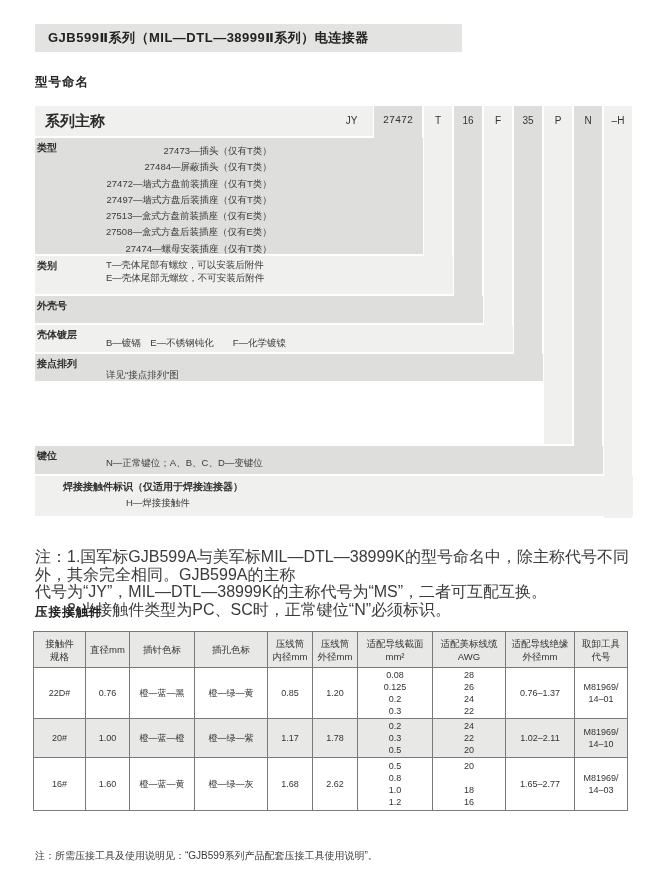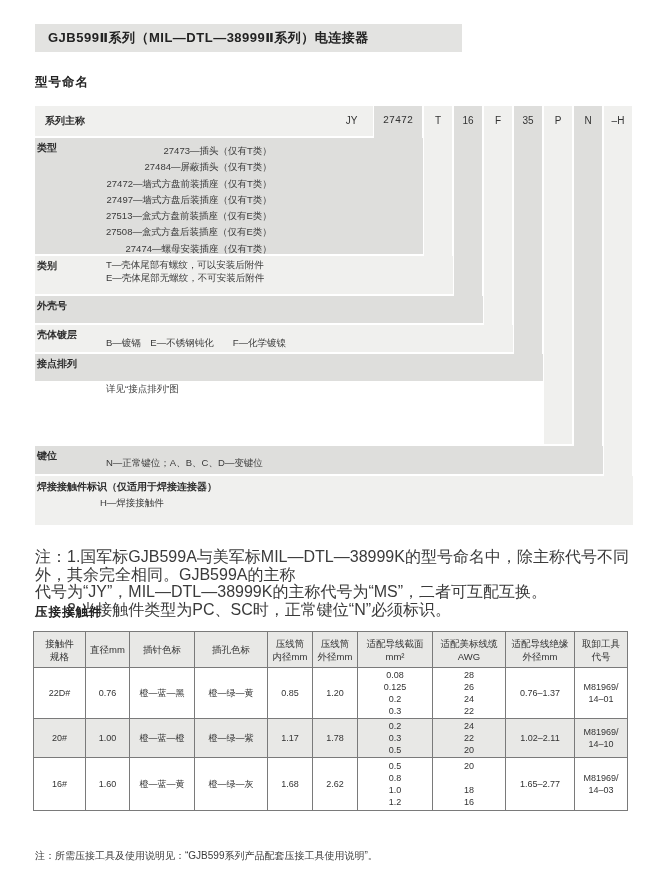--- a/index.html
+++ b/index.html
@@ -24,46 +24,46 @@
   .b1{left:373px;width:50px;height:148px;}
   .b2{left:423px;width:30px;height:188px;}
   .b3{left:453px;width:30px;height:217px;}
   .b4{left:483px;width:30px;height:246px;}
   .b5{left:513px;width:30px;height:275px;}
   .b6{left:543px;width:30px;height:338px;}
   .b7{left:573px;width:30px;height:368px;}
   .b8{left:603px;width:30px;height:412px;}
 
   .code-label{position:absolute;left:45px;top:106px;height:30px;line-height:30px;
-    font-size:10px;font-weight:bold;color:#2d2d2d;}
+    font-size:15px;font-weight:bold;color:#2d2d2d;}
   .code-cell{position:absolute;top:106px;height:30px;line-height:30px;text-align:center;
     font-size:10px;color:#333;}
   .c0{left:330px;width:43px;} .c1{left:373px;width:50px;font-family:Liberation Mono, monospace;} .c2{left:423px;width:30px;}
   .c3{left:453px;width:30px;} .c4{left:483px;width:30px;} .c5{left:513px;width:30px;}
   .c6{left:543px;width:30px;} .c7{left:573px;width:30px;} .c8{left:603px;width:30px;}
 
   .nm-sec{position:absolute;left:35px;font-size:9.5px;color:#3a3a3a;}
   .nm-label{display:inline-block;width:69px;vertical-align:top;font-weight:bold;
     font-size:10px;color:#2d2d2d;margin:3px 0 0 2px;}
   .nm-lines{display:inline-block;vertical-align:top;white-space:pre-line;line-height:13px;}
   .s0{top:138px;height:116px;width:388px;}
   .s0 .nm-lines{margin-top:5px;line-height:16.3px;text-align:right;}
   .s1{top:256px;height:38px;width:418px;}
   .s1 .nm-lines{margin-top:2px;}
   .s2{top:296px;height:27px;width:448px;}
   .s2 .nm-lines{margin-top:25px;}
   .s3{top:325px;height:27px;width:478px;}
   .s3 .nm-lines{margin-top:11px;}
   .s4{top:354px;height:27px;width:508px;}
-  .s4 .nm-lines{margin-top:28px;}
+  .s4 .nm-lines{margin-top:14px;}
   .s5{top:383px;height:61px;width:538px;}
   .s5 .nm-lines{margin-top:7px;line-height:16px;}
   .s6{top:446px;height:28px;width:568px;}
   .s6 .nm-lines{margin-top:10px;}
-  .s7{top:476px;height:49px;width:598px;}
+  .s7{top:476px;height:40px;width:598px;padding-left:26px;}
   .s7 .nm-label{display:block;width:auto;margin:4px 0 0 2px;}
   .s7 .nm-lines{display:block;margin:2px 0 0 65px;}
 
   .notes{position:absolute;left:35px;top:548px;width:596px;font-size:16px;
     line-height:17.5px;white-space:pre-line;color:#3a3a3a;}
 
   
   table.crimp{position:absolute;left:33px;top:631px;width:594px;border-collapse:collapse;
     table-layout:fixed;font-size:9px;color:#333;}
   .crimp th,.crimp td{border:1px solid #7a7a7a;text-align:center;vertical-align:middle;

